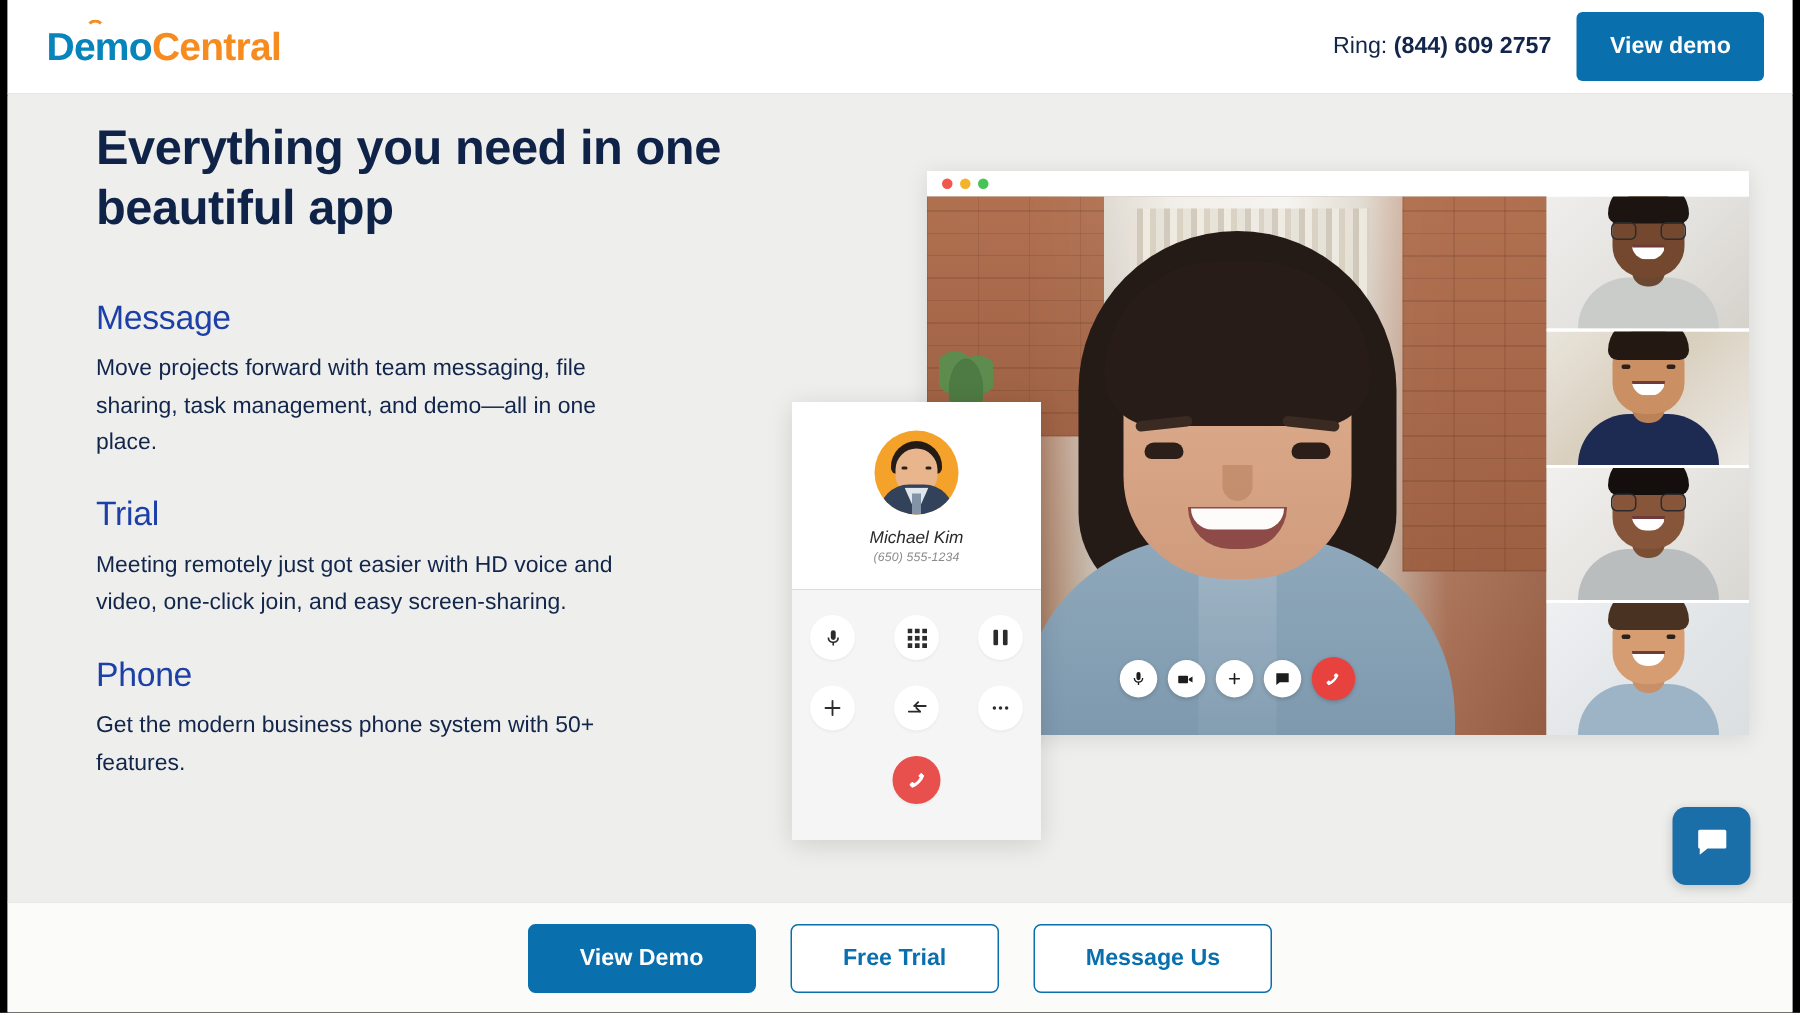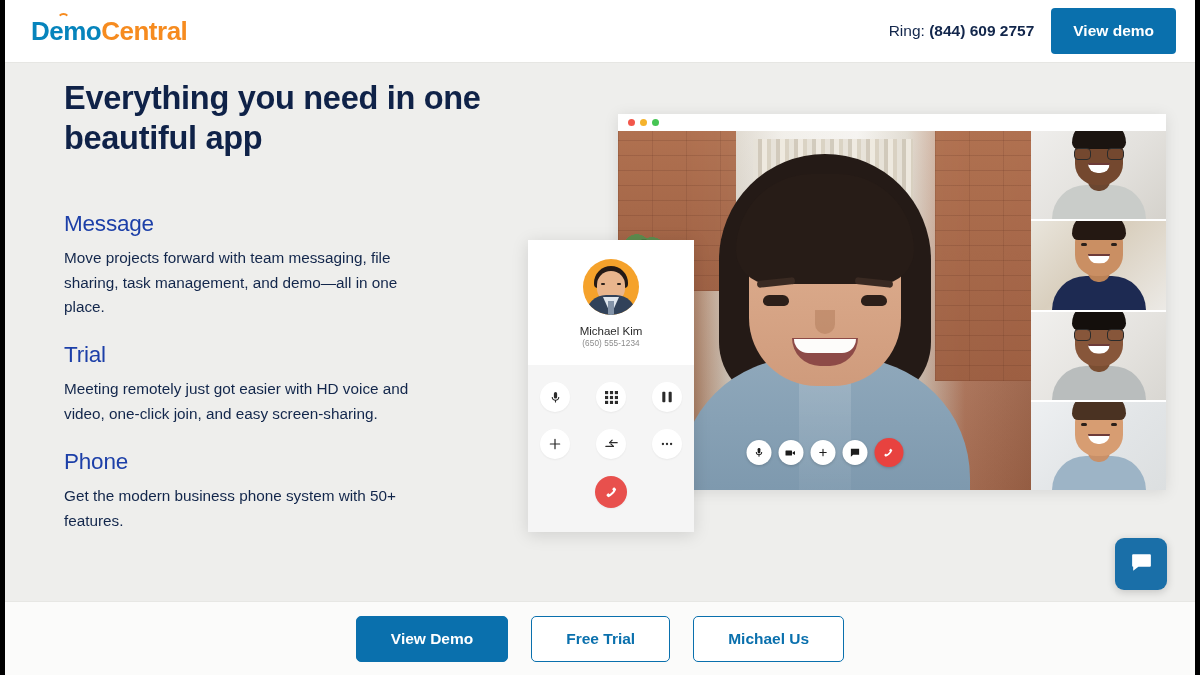--- a/index.html
+++ b/index.html
@@ -112,21 +112,21 @@
     top: 15px;
     width: 430px;
   }
 
   .hero-title {
     font-size: 32.5px;
     line-height: 1.23;
     font-weight: bold;
     color: #0f2248;
     letter-spacing: -0.3px;
-    margin-bottom: 52px;
+    margin-bottom: 40px;
   }
 
   .feature { margin-bottom: 22px; }
   .feature:last-child { margin-bottom: 0; }
 
   .feature-title {
     font-size: 22.5px;
     font-weight: normal;
     color: #1c3fa8;
     margin-bottom: 9px;
@@ -340,27 +340,28 @@
   .pp-eye { position: absolute; bottom: 64px; width: 6px; height: 3px; border-radius: 3px; background: #2b201a; }
   .pp-eye.l { left: 30px; } .pp-eye.r { right: 30px; }
   .pp-smile { position: absolute; left: 50%; bottom: 46px; transform: translateX(-50%); width: 22px; height: 10px; background: #fff; border-radius: 0 0 12px 12px; border-top: 2px solid #6d3b39; }
   .pp-glass { position: absolute; bottom: 59px; width: 17px; height: 12px; border: 1.6px solid #2b2b2b; border-radius: 4px; }
   .pp-glass.l { left: 23px; } .pp-glass.r { right: 23px; }
 
   
   .phone-card {
     position: absolute;
     left: 523px;
-    top: 176px;
+    top: 204px;
     width: 166px;
     height: 292px;
     background: #0ea5e9;
     box-shadow: 0 3px 16px rgba(0,0,0,0.13);
     z-index: 5;
     overflow: hidden;
+    font-style: italic;
   }
   .pc-top {
     height: 125px;
     background: #ffffff;
     display: flex;
     flex-direction: column;
     align-items: center;
     padding-top: 19px;
   }
   .pc-avatar {
@@ -703,21 +704,21 @@
           </div>
         </div>
       </div>
     </div>
 
   </div>
 
   <div class="footer">
     <button class="cta cta-primary">View Demo</button>
     <button class="cta cta-secondary">Free Trial</button>
-    <button class="cta cta-secondary">Michael Us</button>
+    <button class="cta cta-secondary">Message Us</button>
   </div>
 
   <div class="chat-widget">
     <span>
       <svg width="25" height="25" viewBox="0 0 24 24" fill="#ffffff">
             <path d="M4 4h16a1 1 0 0 1 1 1v10a1 1 0 0 1-1 1H9l-5 4v-4a1 1 0 0 1-1-1V5a1 1 0 0 1 1-1z"></path>
           </svg>
     </span>
   </div>
 

